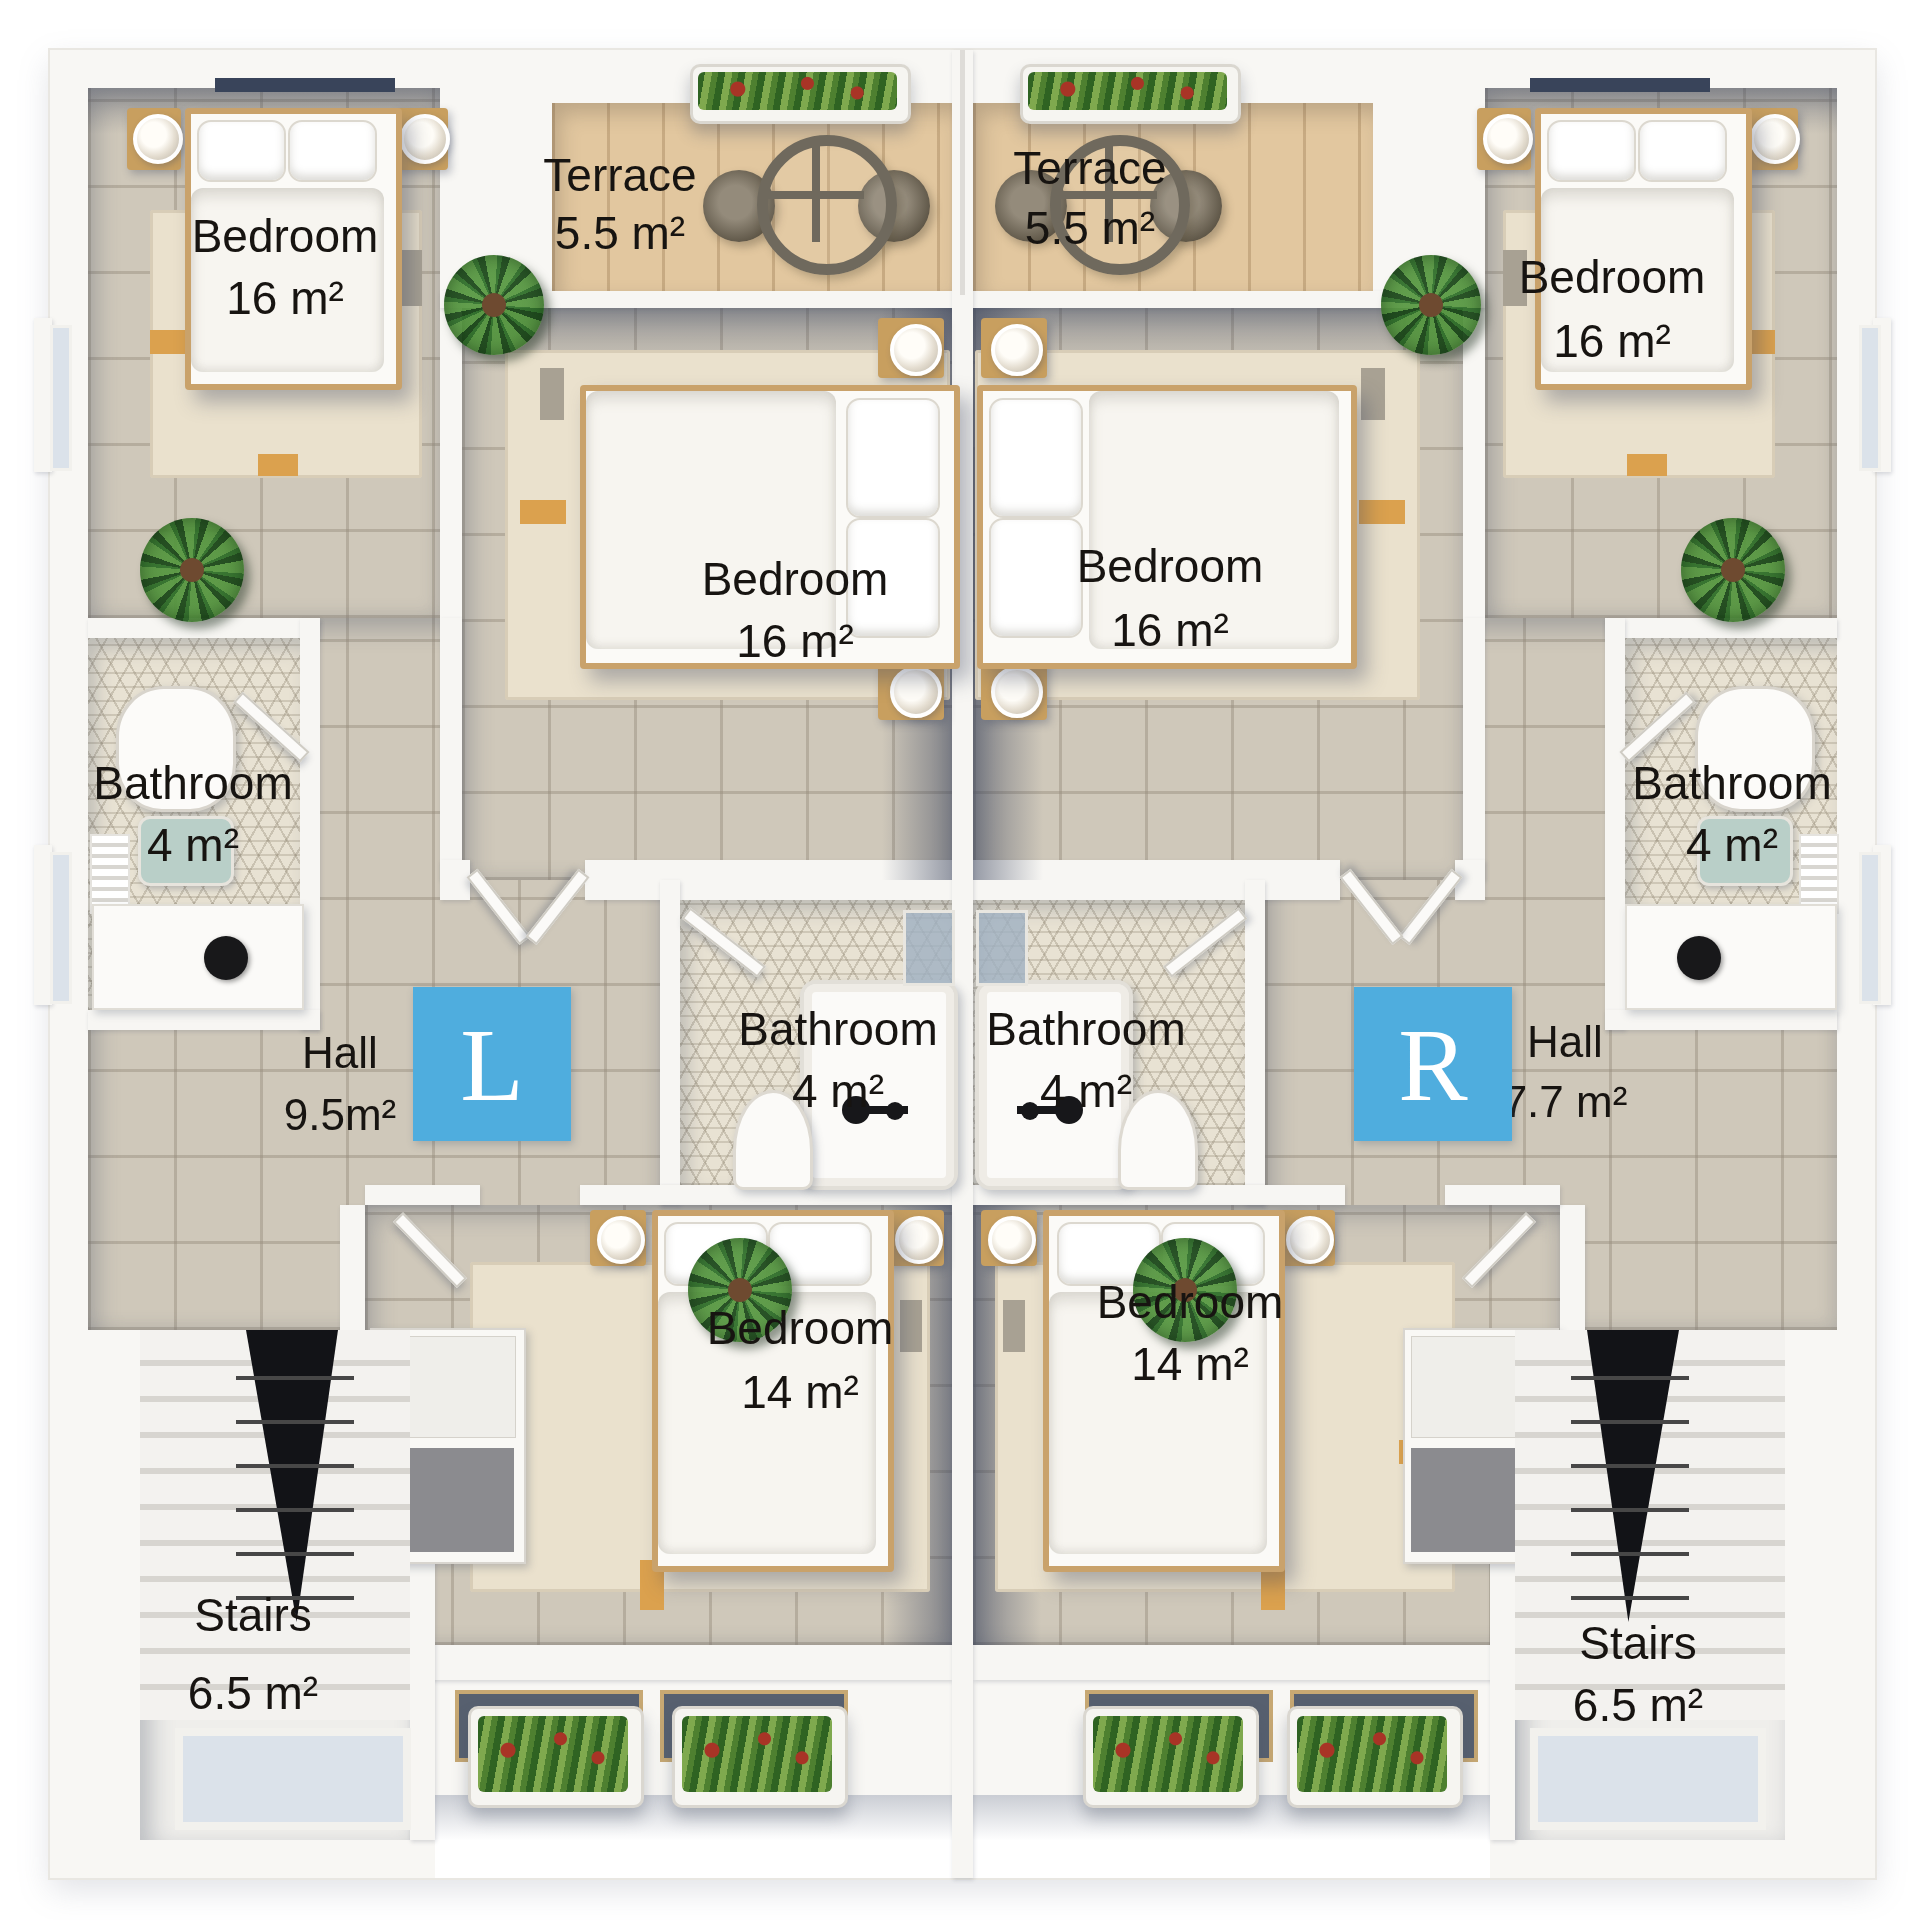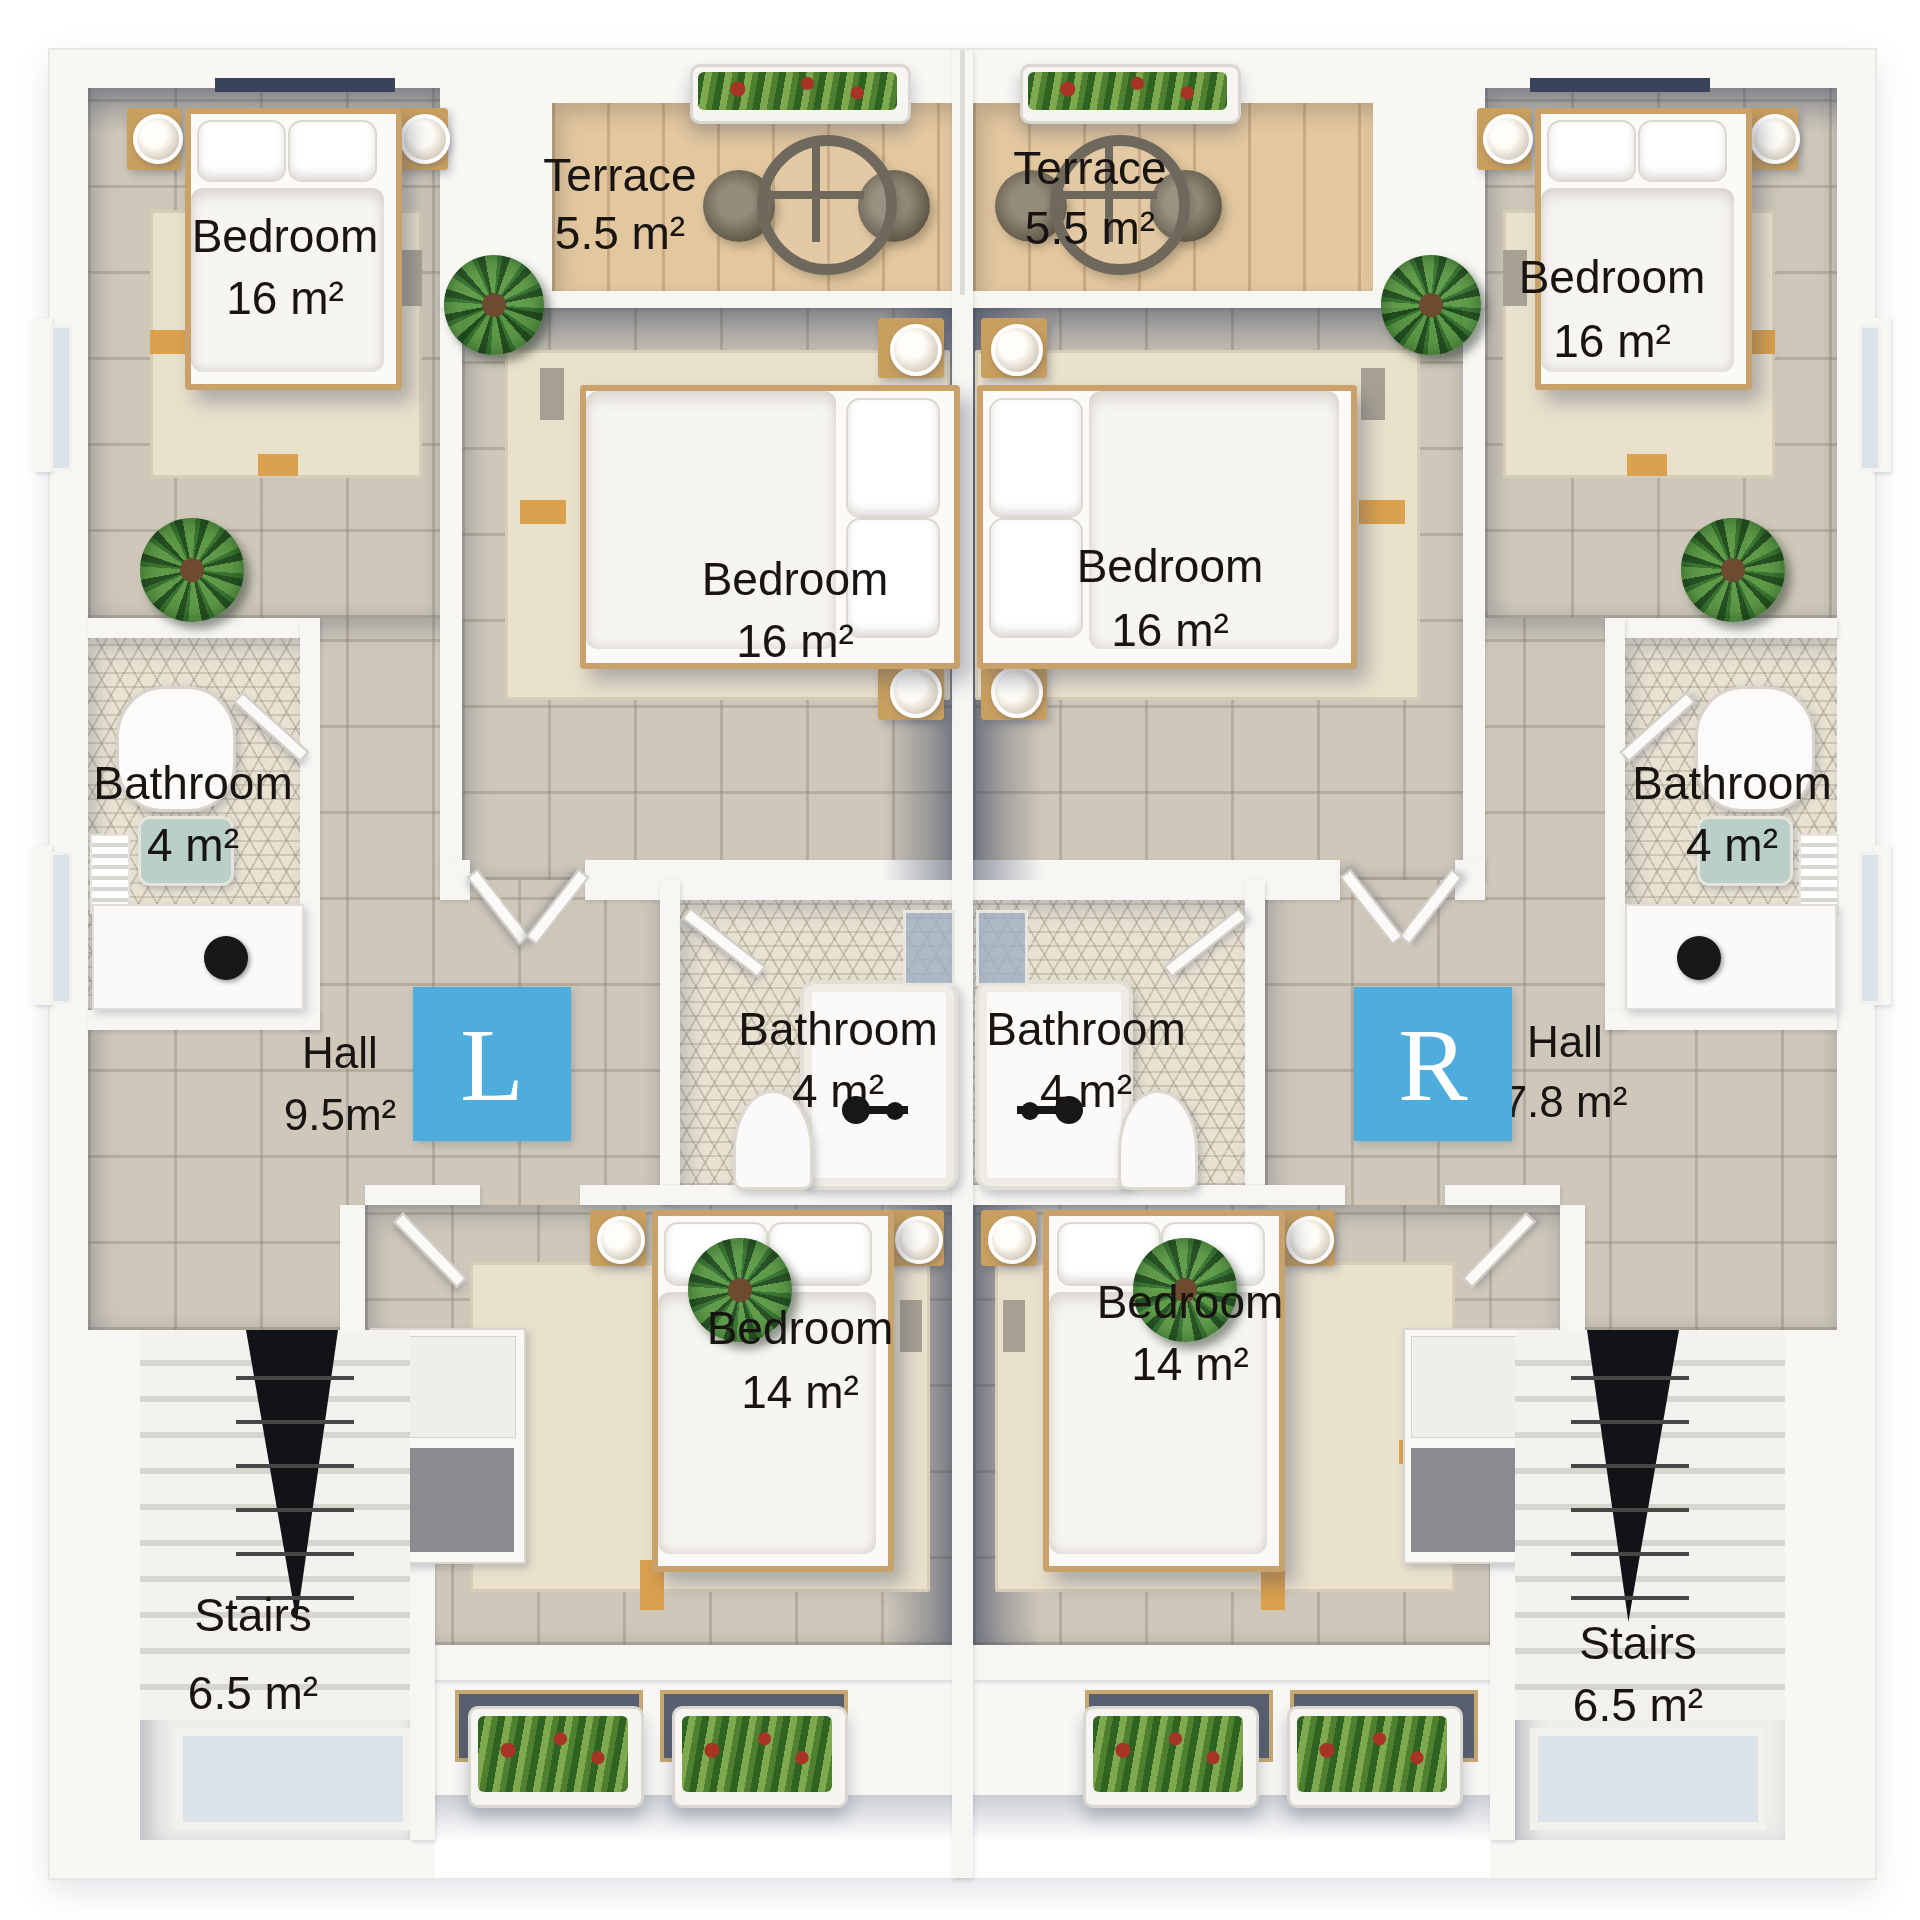--- a/index.html
+++ b/index.html
@@ -356,21 +356,21 @@
   <div class="abs lbl" style="left:1005px;top:534px;width:330px;line-height:64px">
     <span>Bedroom</span>
     <span>16 m²</span>
   </div>
   <div class="abs lbl" style="left:1599px;top:752px;width:266px">
     <span>Bathroom</span>
     <span>4 m²</span>
   </div>
   <div class="abs lbl" style="left:1450px;top:1012px;width:230px;font-size:44px;line-height:60px">
     <span>Hall</span>
-    <span>7.8 m²</span>
+    <span>7.7 m²</span>
   </div>
   <div class="abs lbl" style="left:920px;top:998px;width:332px">
     <span>Bathroom</span>
     <span>4 m²</span>
   </div>
   <div class="abs lbl" style="left:1025px;top:1271px;width:330px">
     <span>Bedroom</span>
     <span>14 m²</span>
   </div>
   <div class="abs lbl" style="left:1505px;top:1612px;width:266px">

